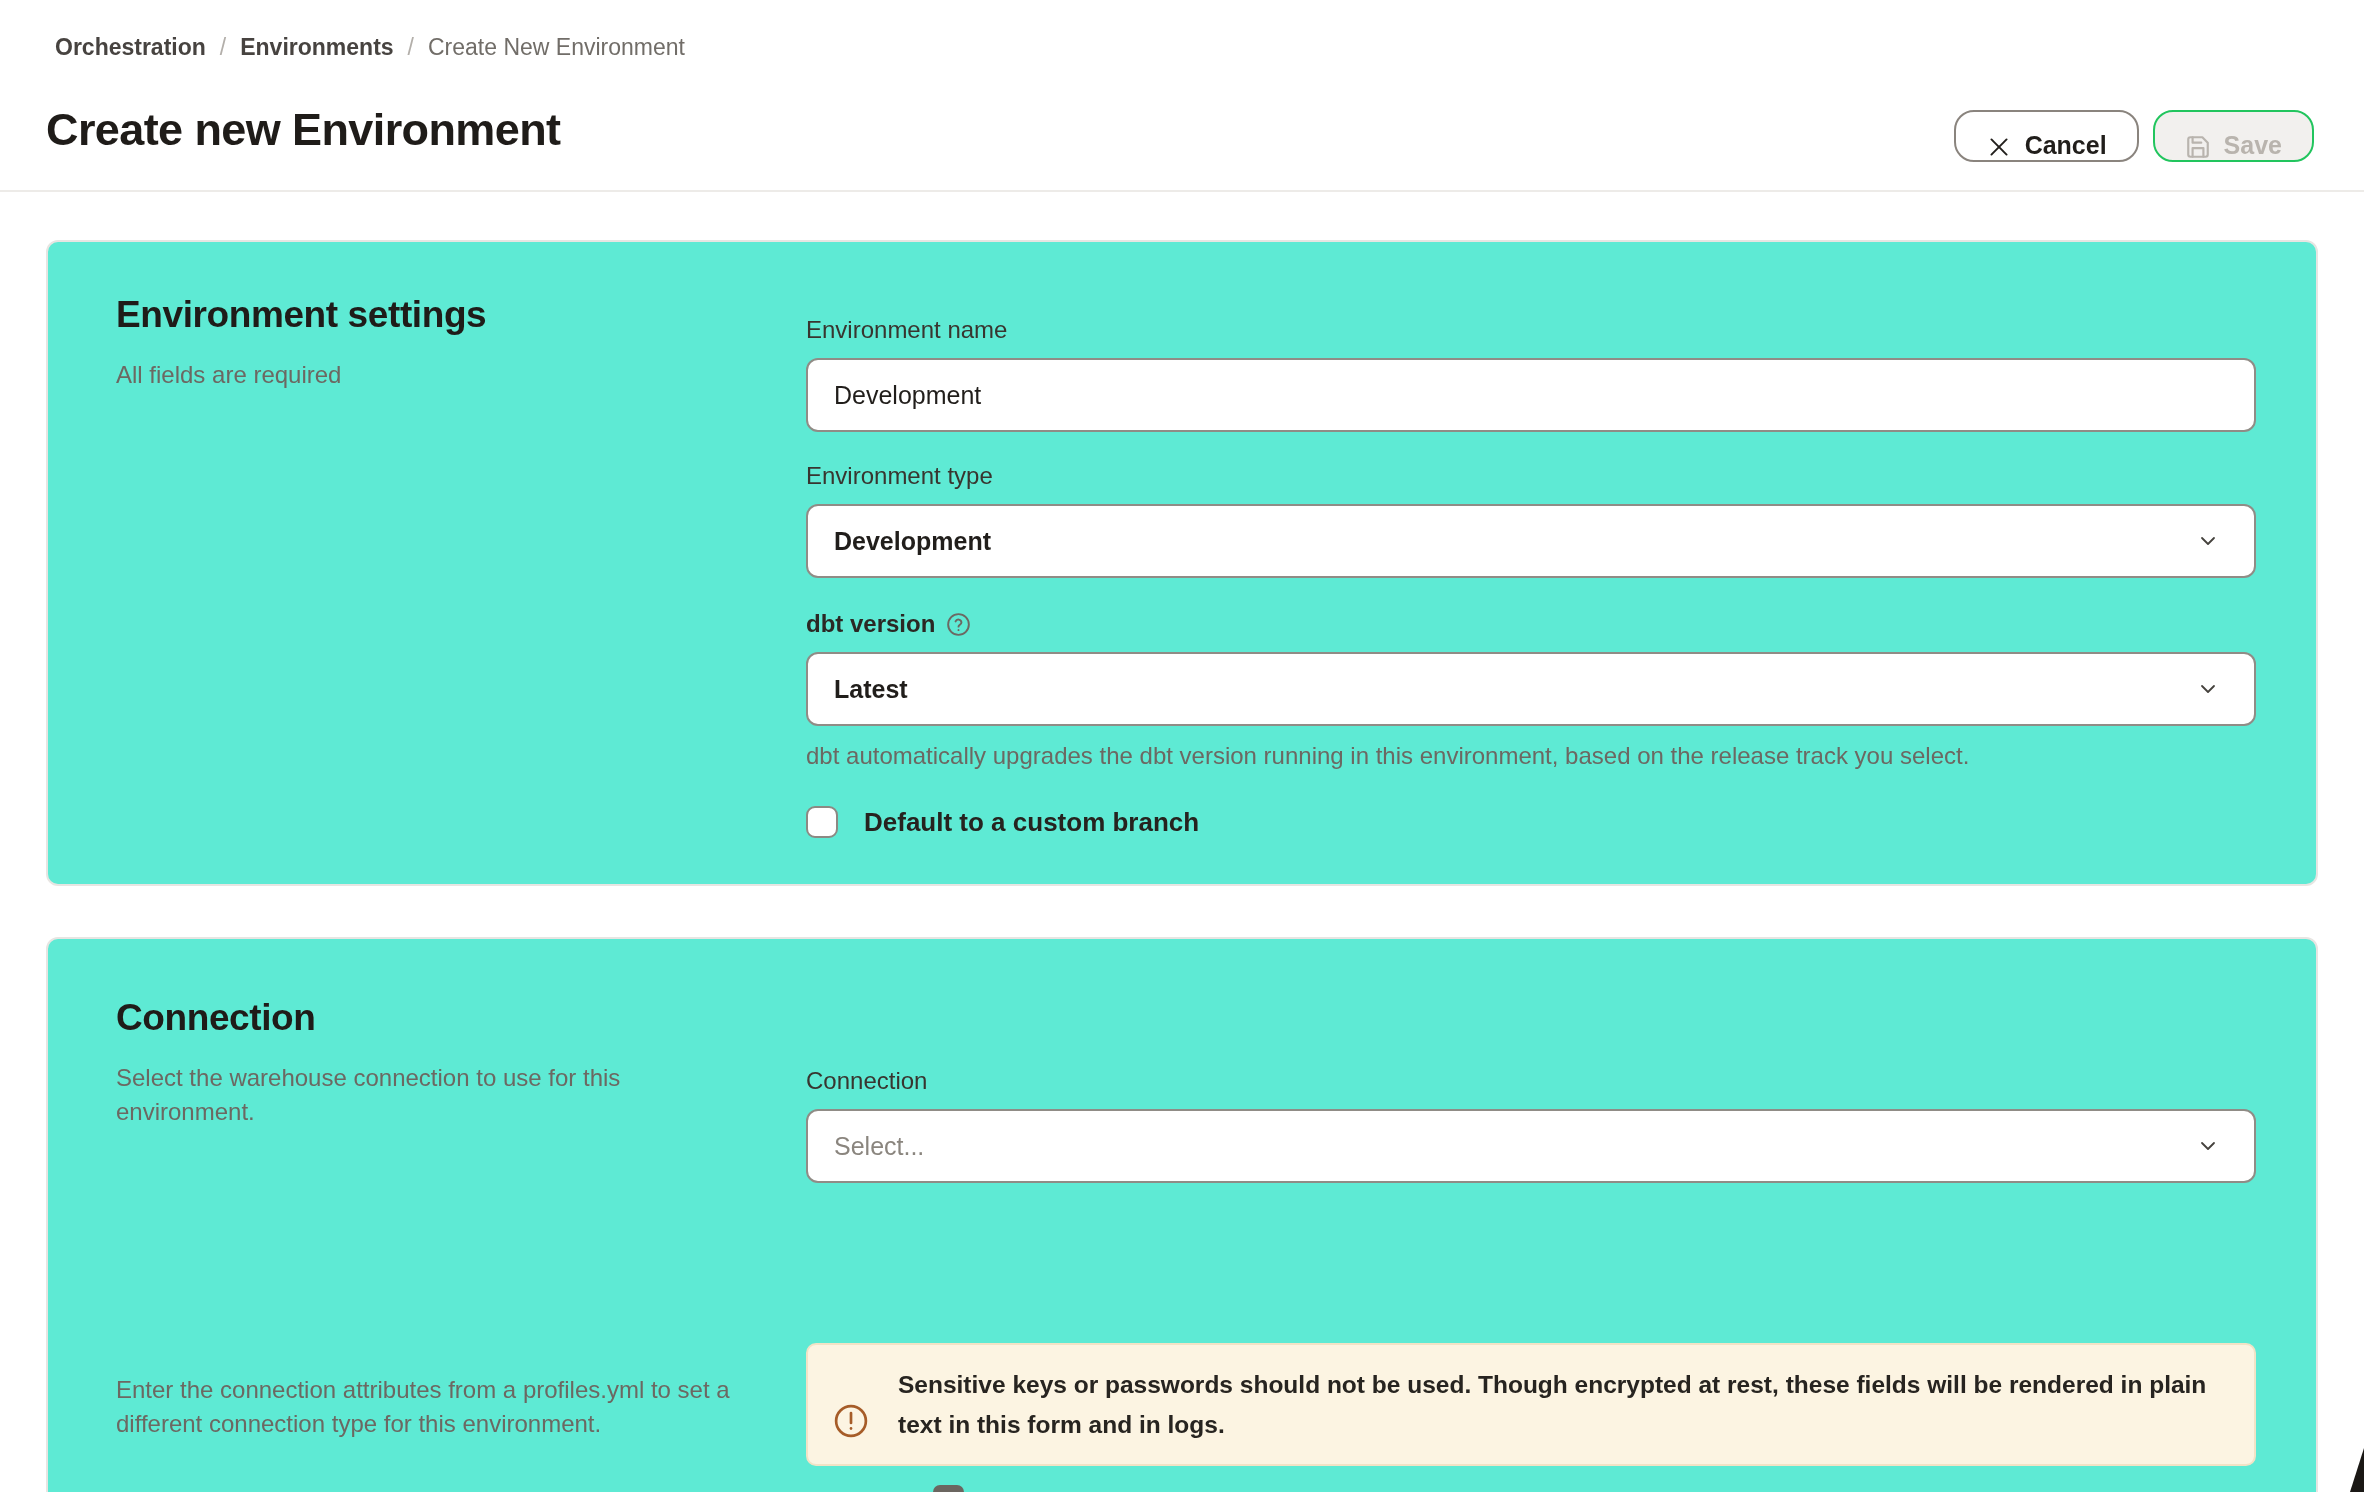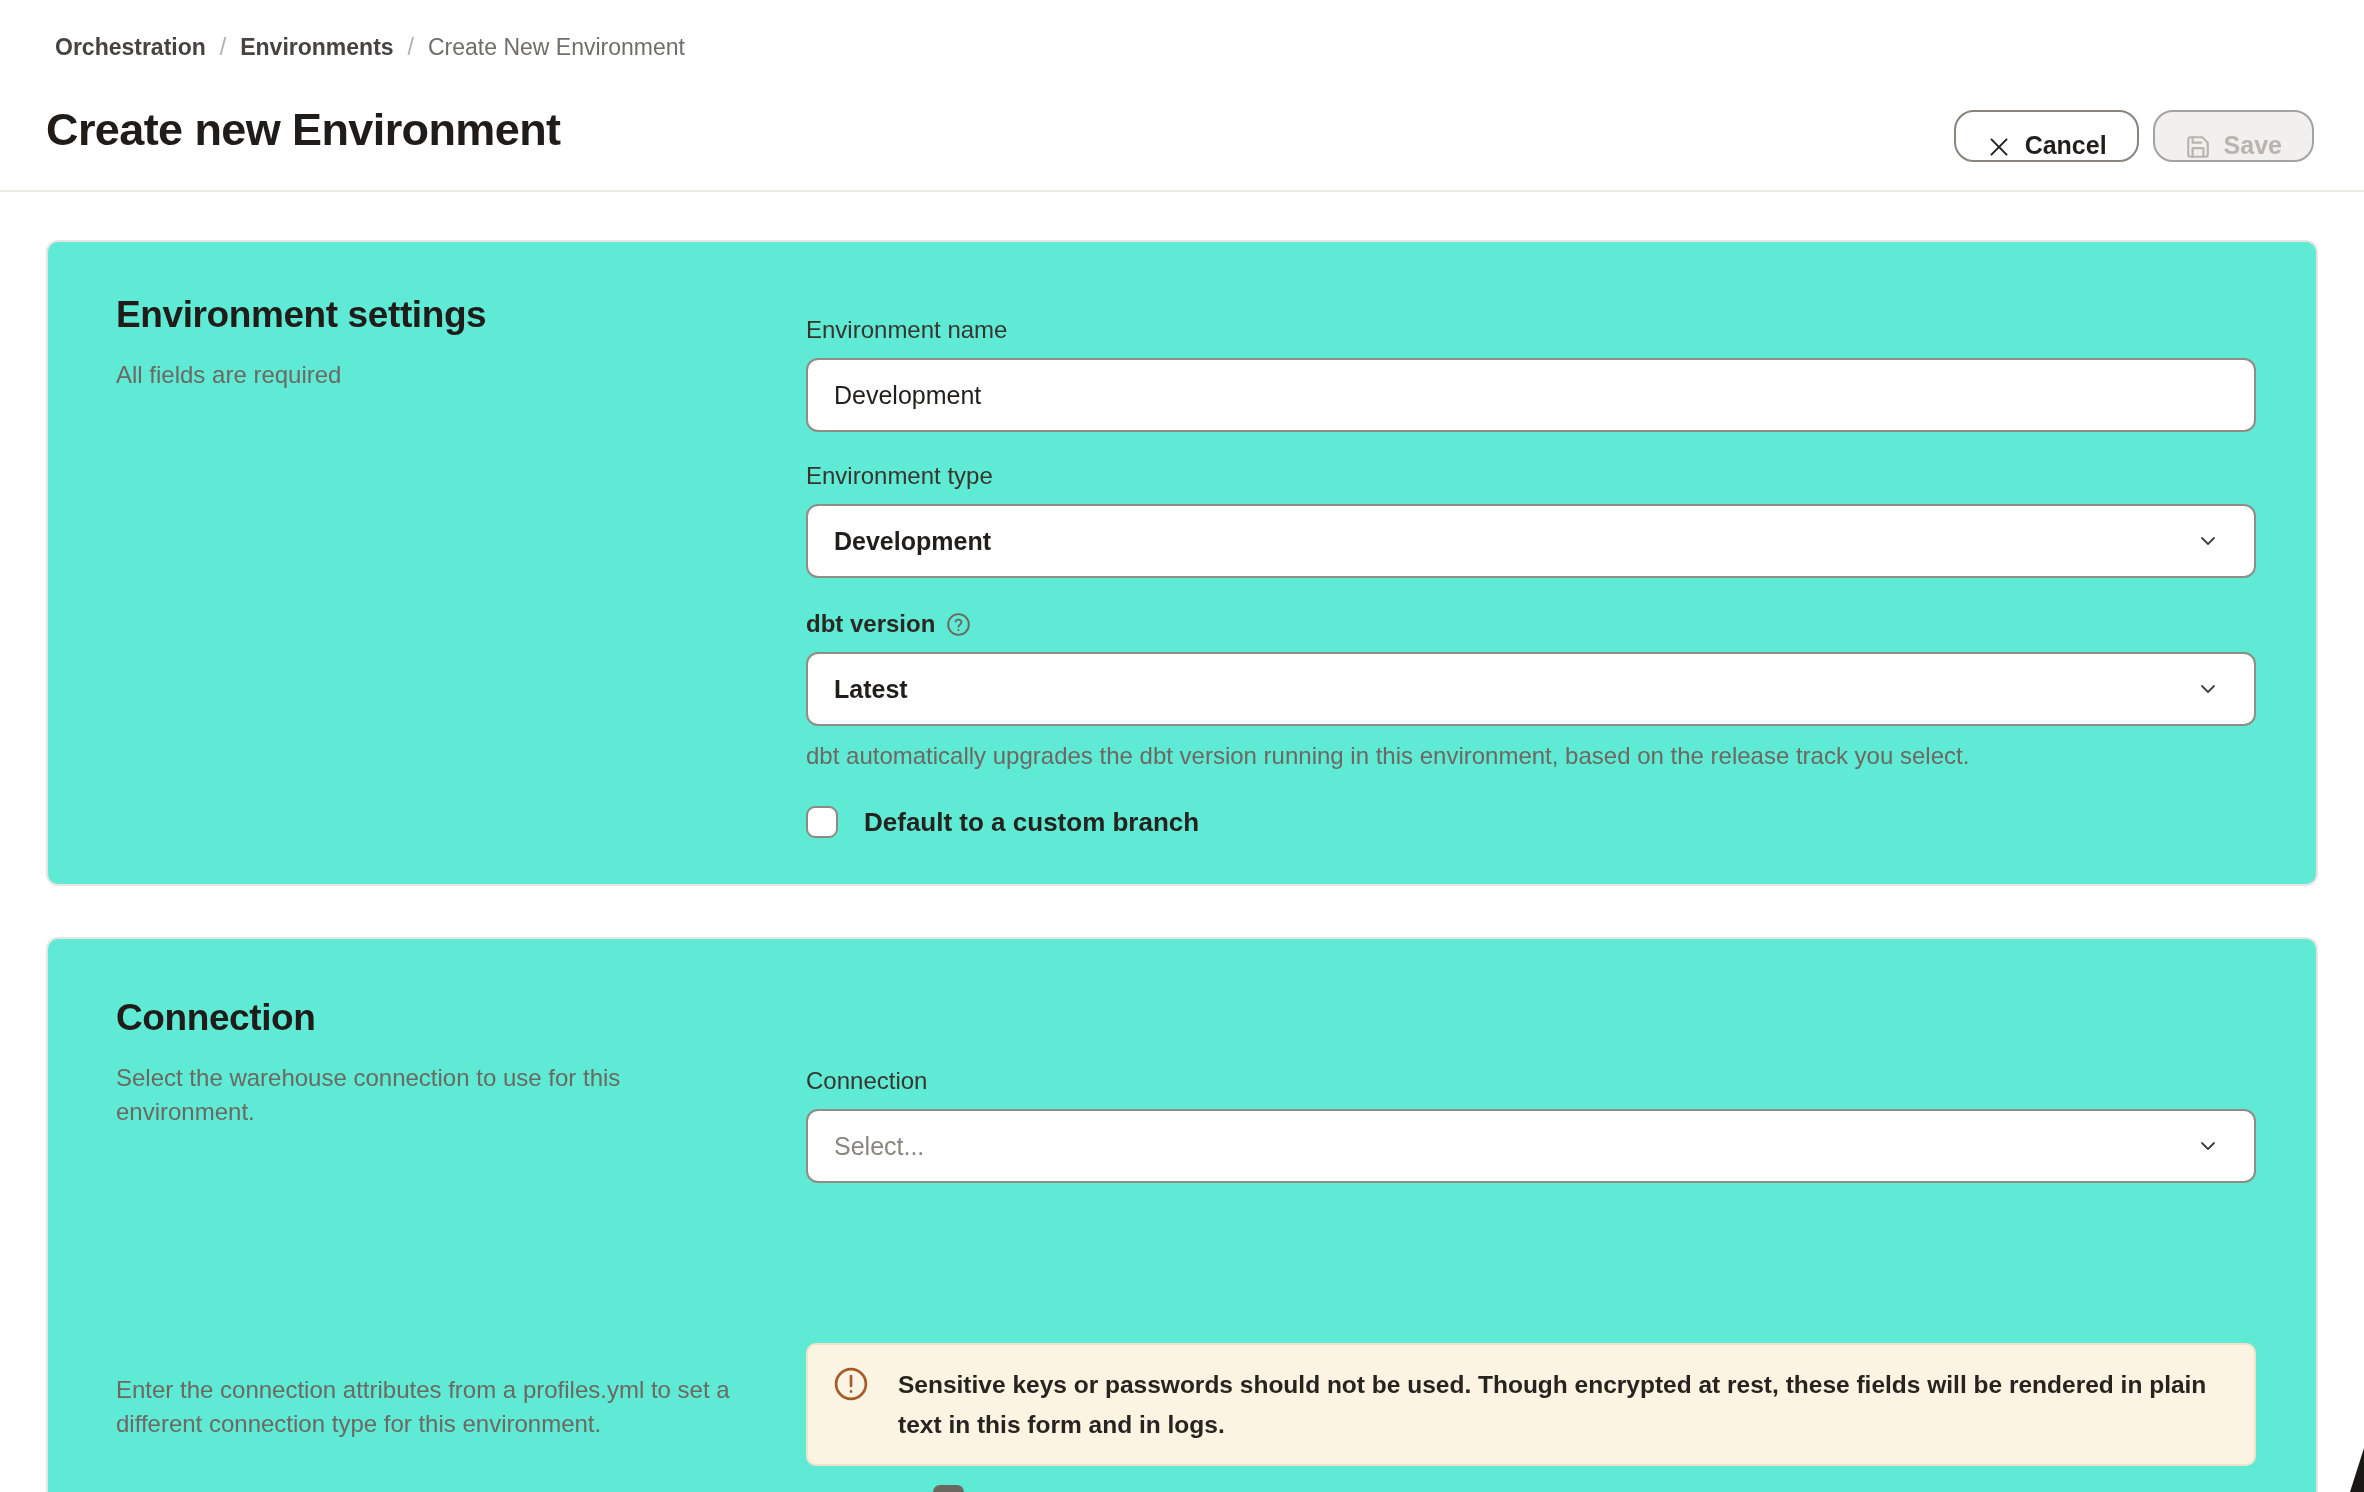--- a/index.html
+++ b/index.html
@@ -55,21 +55,21 @@
     font-family: "Liberation Sans", sans-serif;
   }
   .btn-cancel {
     background: #ffffff;
     border: 2px solid #8a847e;
     color: #211e1b;
     cursor: pointer;
   }
   .btn-save {
     background: #f2f0ee;
-    border: 2px solid #a3a3a3;
+    border: 2px solid #22c55e;
     color: #b9b4ae;
     cursor: default;
   }
   .btn svg { display: block; }
   .header-divider {
     position: absolute;
     left: 0; top: 190px;
     width: 2364px; height: 2px;
     background: #edebe8;
   }
@@ -155,21 +155,21 @@
   
   .warning-box {
     position: absolute;
     left: 758px; top: 404px;
     width: 1450px;
     min-height: 122px;
     background: #fcf4e2;
     border: 2px solid #f2e3c6;
     border-radius: 10px;
     display: flex;
-    align-items: flex-start;
+    align-items: flex-end;
     gap: 28px;
     padding: 20px 36px 20px 24px;
   }
   .warning-icon { color: #a65c28; flex: 0 0 auto; }
   .warning-text {
     font-size: 24.5px;
     font-weight: 600;
     line-height: 1.62;
     color: #272420;
     max-width: 1330px;

